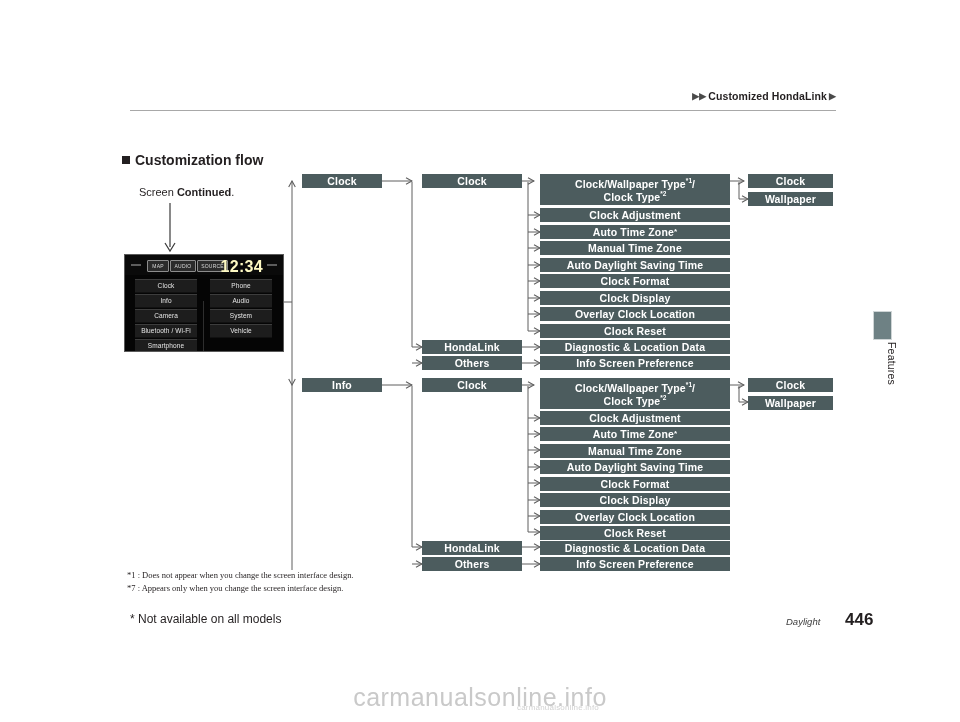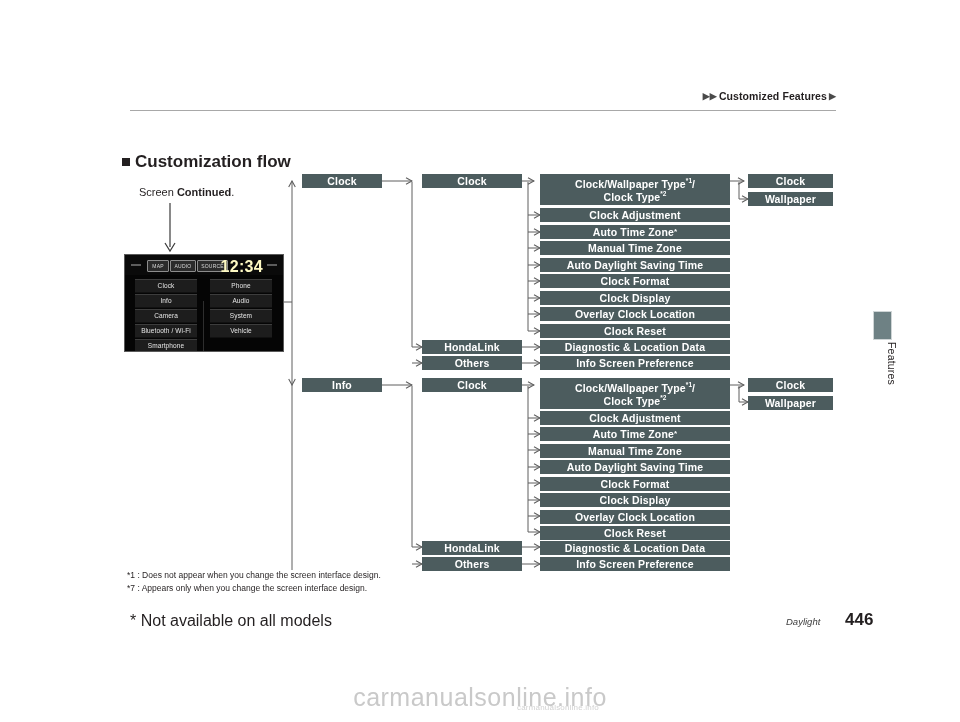--- a/index.html
+++ b/index.html
@@ -32,21 +32,21 @@
   .side-label{
     position:absolute;left:866px;top:342px;width:32px;
     font-size:10.5px;color:#231f20;
     writing-mode:vertical-rl;text-orientation:mixed;
     letter-spacing:.2px;
   }
 
   
   .sect{
     position:absolute;left:122px;top:152px;
-    font-size:17px;font-weight:bold;white-space:nowrap;
+    font-size:14px;font-weight:bold;white-space:nowrap;
   }
   .sq{display:inline-block;width:8px;height:8px;background:#231f20;margin-right:5px;vertical-align:1px;}
 
   
   .select-txt{
     position:absolute;left:139px;top:186px;font-size:11px;white-space:nowrap;
   }
   .select-txt b{font-weight:bold;}
   .down-arrow{position:absolute;left:164px;top:203px;width:12px;height:50px;}
 
@@ -81,27 +81,27 @@
     font-size:10.5px;font-weight:bold;text-align:center;
     display:flex;align-items:center;justify-content:center;
     letter-spacing:.15px;box-sizing:border-box;line-height:1.15;
   }
   .box.two{flex-direction:column;font-size:10.5px;}
   sup{font-size:6.5px;vertical-align:super;font-weight:bold;letter-spacing:0;}
   .ast{font-size:8px;vertical-align:super;font-weight:bold;}
 
   
   .fn{
-    position:absolute;left:127px;font-size:8.5px;color:#231f20;white-space:nowrap;
+    position:absolute;left:127px;font-size:8.5px;color:#231f20;white-space:nowrap;font-family:Liberation Serif, serif;
   }
   .fn1{top:570px;}
   .fn2{top:583px;}
 
   .notavail{
-    position:absolute;left:130px;top:612px;font-size:16px;white-space:nowrap;
+    position:absolute;left:130px;top:612px;font-size:12px;white-space:nowrap;
   }
   .cont{
     position:absolute;left:786px;top:616px;font-size:9.5px;font-style:italic;color:#3c3c3c;
   }
   .pageno{
     position:absolute;left:845px;top:610px;font-size:17px;font-weight:bold;color:#231f20;
   }
 
   
   .wm{
@@ -113,21 +113,21 @@
     color:#d2d2d2;font-size:8px;letter-spacing:.2px;
   }
   .wm-inner{position:relative;display:inline-block;}
 </style>
 </head>
 <body>
 
 <div class="page">
 
   <div class="header-crumb">
-    <span class="tri left1">▶</span><span class="tri left2">▶</span><span>Customized Features</span><span class="tri right">▶</span>
+    <span class="tri left1">▶</span><span class="tri left2">▶</span><span>Customized HondaLink</span><span class="tri right">▶</span>
   </div>
   <div class="header-line"></div>
 
   <div class="side-tab"></div>
   <div class="side-label">Features</div>
 
   <div class="sect">
     <span class="sq"></span><span>Customization flow</span>
   </div>
 

